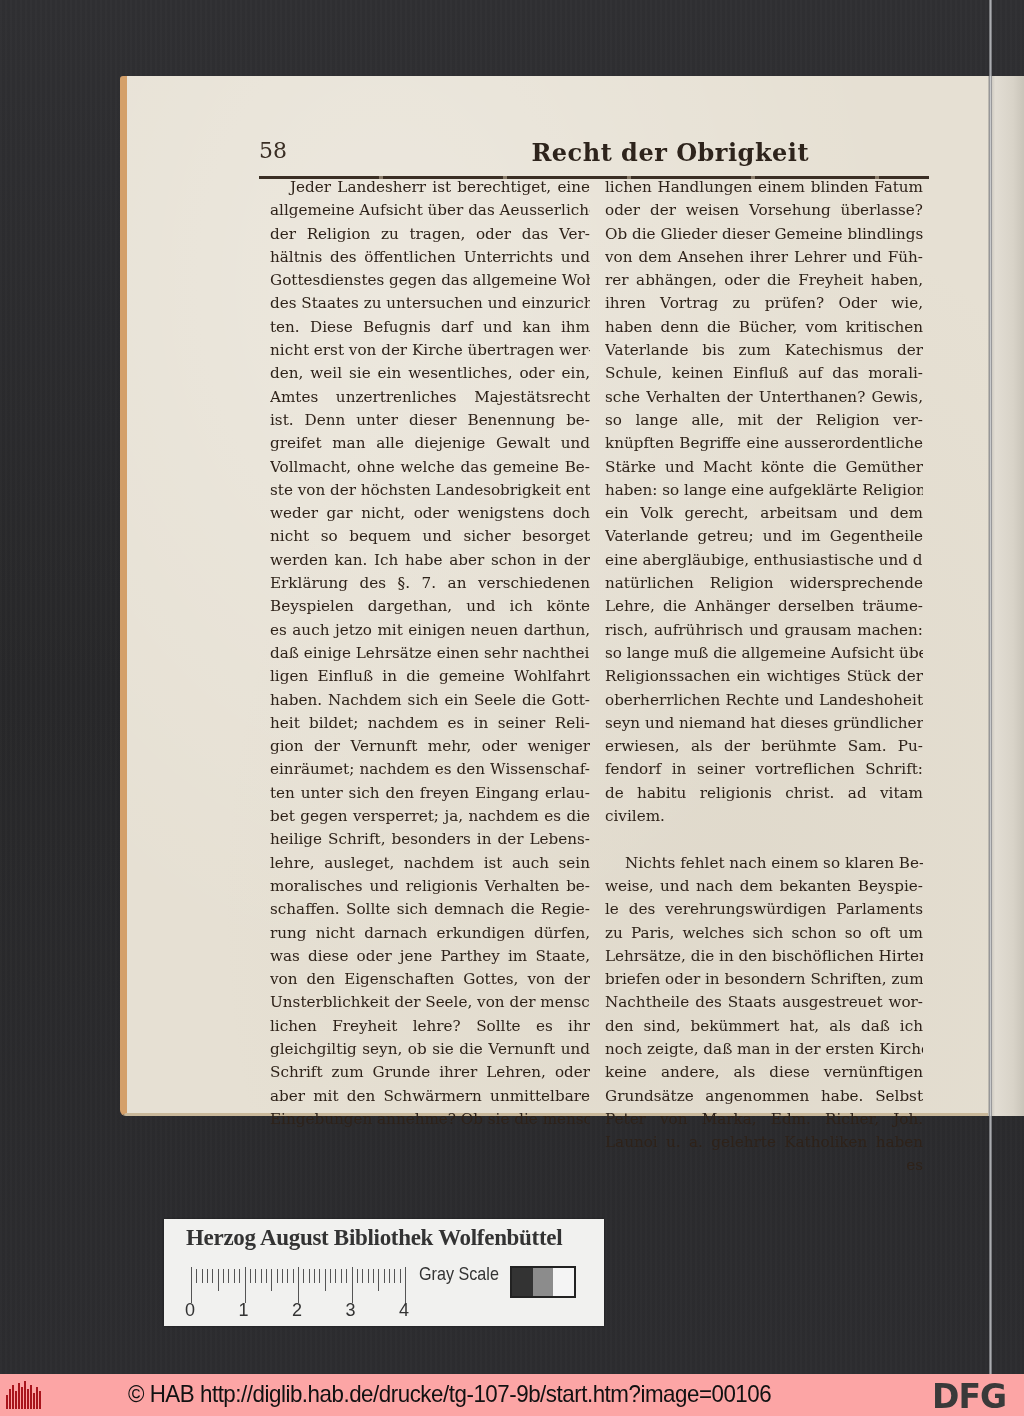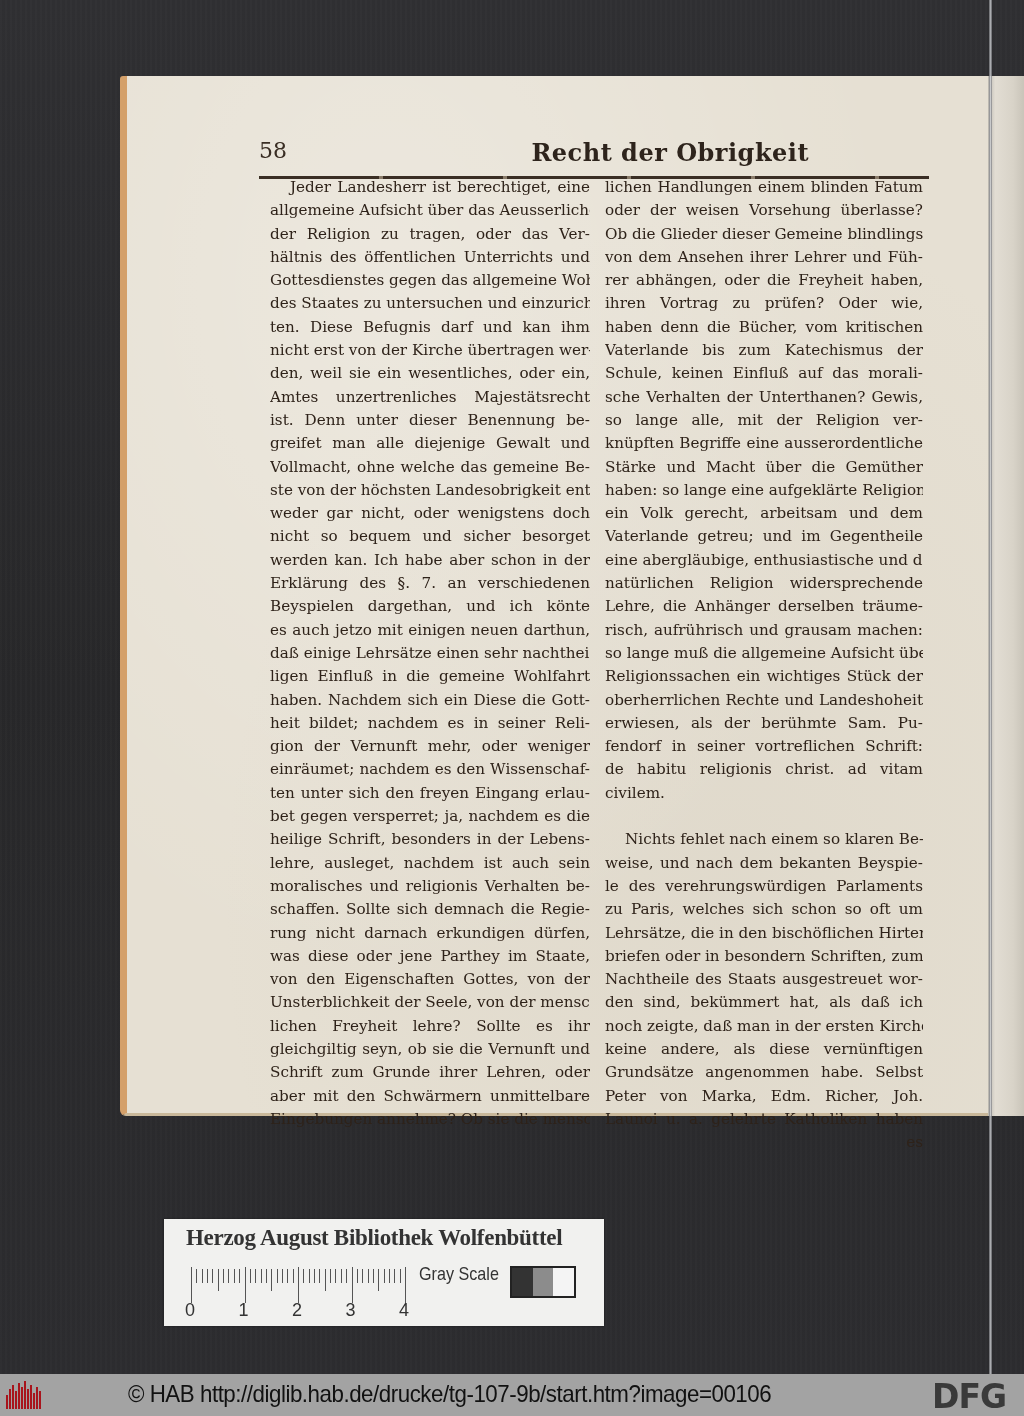--- a/index.html
+++ b/index.html
@@ -95,21 +95,21 @@
   }
   .gray-scale-swatch {
     position: absolute; left: 346px; top: 47px; width: 66px; height: 32px;
     border: 2px solid #222; display: flex; box-sizing: border-box;
   }
   .gray-scale-swatch div { flex: 1; }
 
   
   .footer {
     position: absolute; left: 0; top: 1374px; width: 1024px; height: 42px;
-    background: #a3a3a3;
+    background: #fca5a5;
   }
   .hab-logo { position: absolute; left: 6px; top: 7px; width: 36px; height: 28px; }
   .hab-logo i {
     position: absolute; bottom: 0; width: 2px; background: #a8141c; display: block;
   }
   .footer-text {
     position: absolute; left: 128px; top: 6px;
     font-family: "Liberation Sans", sans-serif; font-size: 24px; color: #111;
     letter-spacing: -0.5px; white-space: nowrap;
     transform: scaleX(0.93); transform-origin: left;
@@ -150,21 +150,21 @@
       <span class="line">Vollmacht, ohne welche das gemeine Be-</span>
       <span class="line">ste von der höchsten Landesobrigkeit ent-</span>
       <span class="line">weder gar nicht, oder wenigstens doch</span>
       <span class="line">nicht so bequem und sicher besorget</span>
       <span class="line">werden kan.  Ich habe aber schon in der</span>
       <span class="line">Erklärung des §. 7. an verschiedenen</span>
       <span class="line">Beyspielen dargethan, und ich könte</span>
       <span class="line">es auch jetzo mit einigen neuen darthun,</span>
       <span class="line">daß einige Lehrsätze einen sehr nachthei-</span>
       <span class="line">ligen Einfluß in die gemeine Wohlfahrt</span>
-      <span class="line">haben.  Nachdem sich ein Diese die Gott-</span>
+      <span class="line">haben.  Nachdem sich ein Seele die Gott-</span>
       <span class="line">heit bildet; nachdem es in seiner Reli-</span>
       <span class="line">gion der Vernunft mehr, oder weniger</span>
       <span class="line">einräumet; nachdem es den Wissenschaf-</span>
       <span class="line">ten unter sich den freyen Eingang erlau-</span>
       <span class="line">bet gegen versperret; ja, nachdem es die</span>
       <span class="line">heilige Schrift, besonders in der Lebens-</span>
       <span class="line">lehre, ausleget, nachdem ist auch sein</span>
       <span class="line">moralisches und religionis Verhalten be-</span>
       <span class="line">schaffen.  Sollte sich demnach die Regie-</span>
       <span class="line">rung nicht darnach erkundigen dürfen,</span>
@@ -183,31 +183,32 @@
       <span class="line">Ob die Glieder dieser Gemeine blindlings</span>
       <span class="line">von dem Ansehen ihrer Lehrer und Füh-</span>
       <span class="line">rer abhängen, oder die Freyheit haben,</span>
       <span class="line">ihren Vortrag zu prüfen?  Oder wie,</span>
       <span class="line">haben denn die Bücher, vom kritischen</span>
       <span class="line">Vaterlande bis zum Katechismus der</span>
       <span class="line">Schule, keinen Einfluß auf das morali-</span>
       <span class="line">sche Verhalten der Unterthanen? Gewis,</span>
       <span class="line">so lange alle, mit der Religion ver-</span>
       <span class="line">knüpften Begriffe eine ausserordentliche</span>
-      <span class="line">Stärke und Macht über die Gemüther</span>
+      <span class="line">Stärke und Macht könte die Gemüther</span>
       <span class="line">haben: so lange eine aufgeklärte Religion</span>
       <span class="line">ein Volk gerecht, arbeitsam und dem</span>
       <span class="line">Vaterlande getreu; und im Gegentheile</span>
       <span class="line">eine abergläubige, enthusiastische und der</span>
       <span class="line">natürlichen Religion widersprechende</span>
       <span class="line">Lehre, die Anhänger derselben träume-</span>
       <span class="line">risch, aufrührisch und grausam machen:</span>
       <span class="line">so lange muß die allgemeine Aufsicht über</span>
       <span class="line">Religionssachen ein wichtiges Stück der</span>
       <span class="line">oberherrlichen Rechte und Landeshoheit</span>
+      <span class="line">seyn und niemand hat dieses gründlicher</span>
       <span class="line">erwiesen, als der berühmte Sam. Pu-</span>
       <span class="line">fendorf in seiner vortreflichen Schrift:</span>
       <span class="line latin">de habitu religionis christ. ad vitam</span>
       <span class="line last latin">civilem.</span>
       <span class="gap"></span>
       <span class="line indent">Nichts fehlet nach einem so klaren Be-</span>
       <span class="line">weise, und nach dem bekanten Beyspie-</span>
       <span class="line">le des verehrungswürdigen Parlaments</span>
       <span class="line">zu Paris, welches sich schon so oft um</span>
       <span class="line">Lehrsätze, die in den bischöflichen Hirten-</span>

